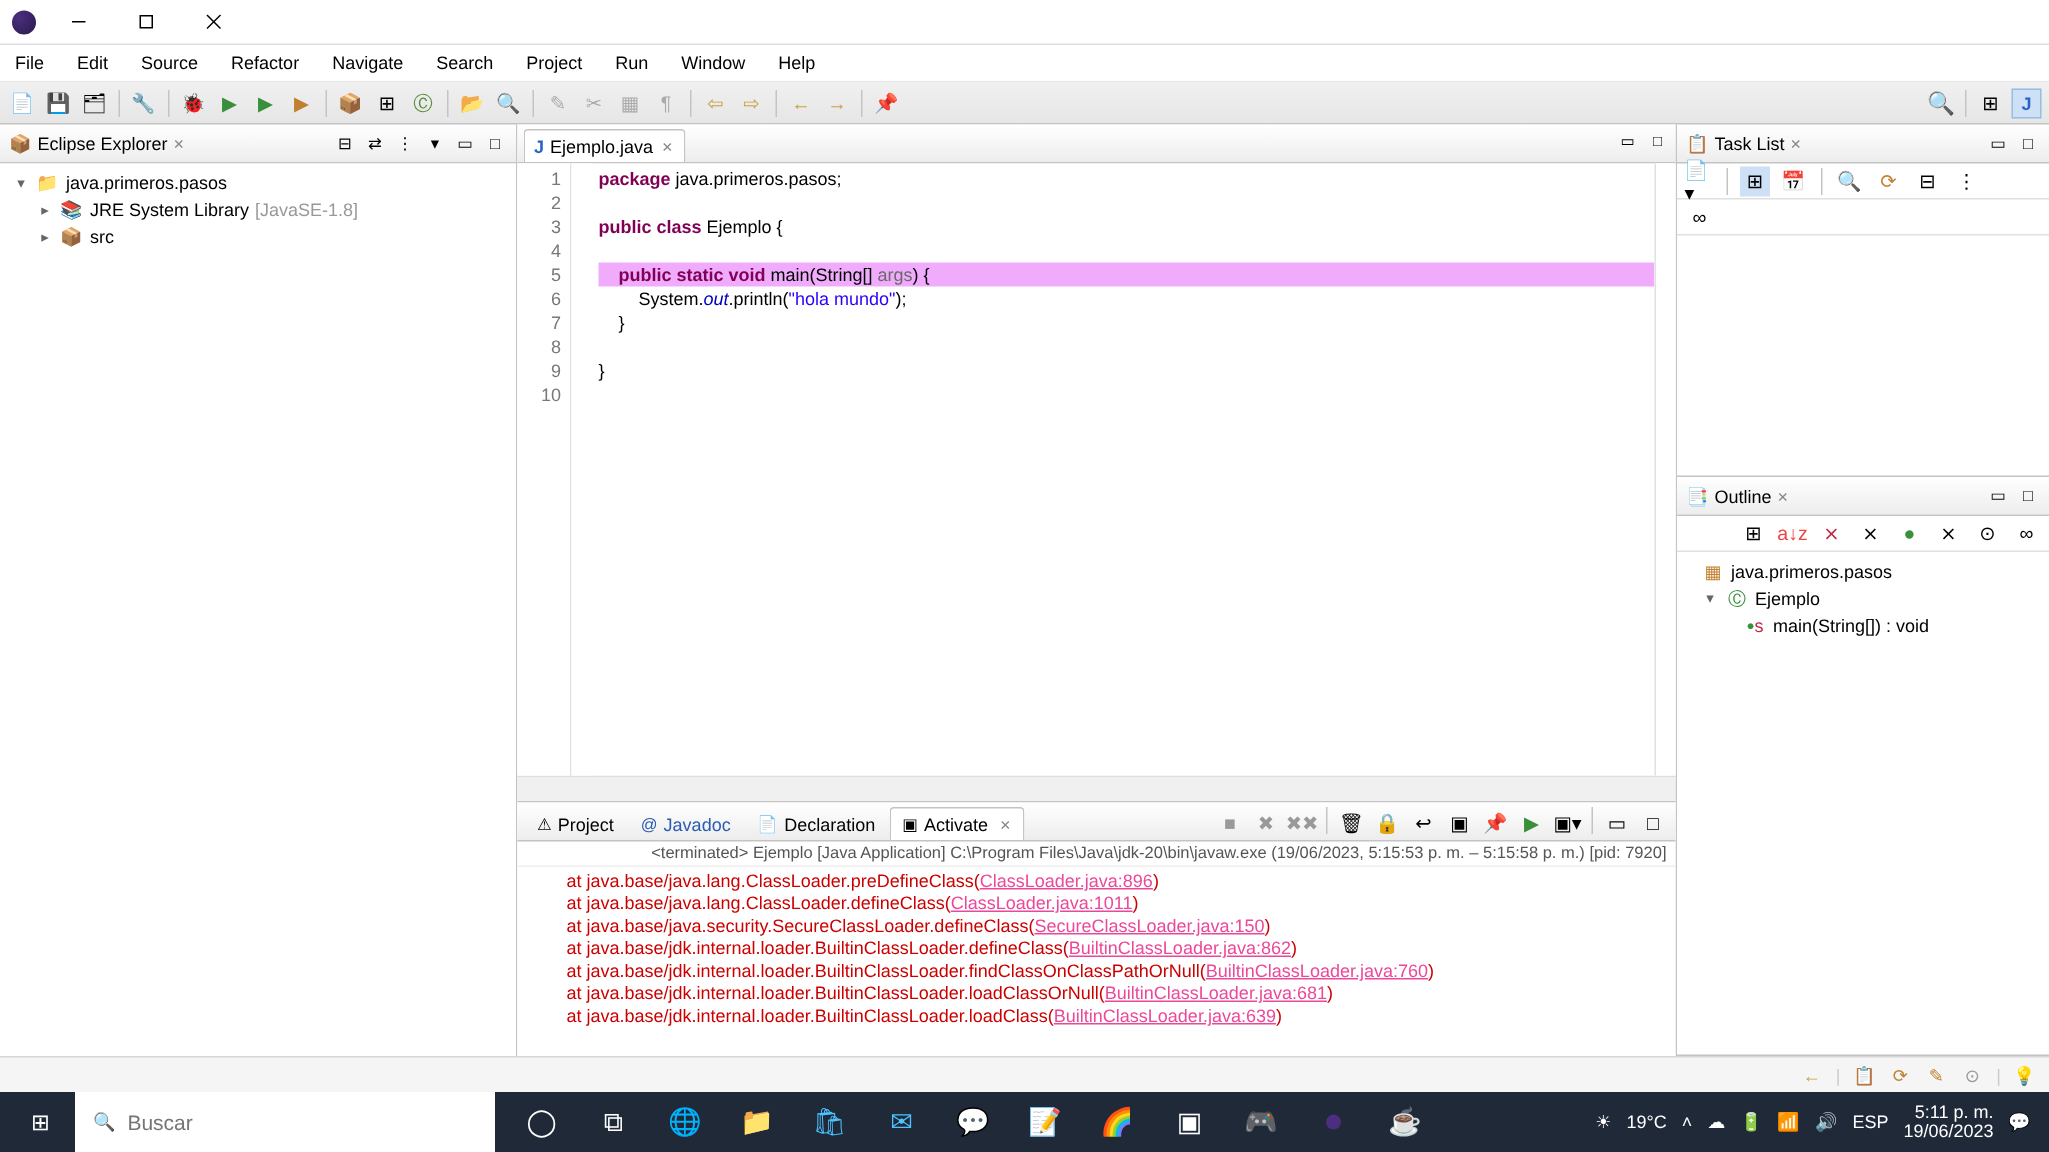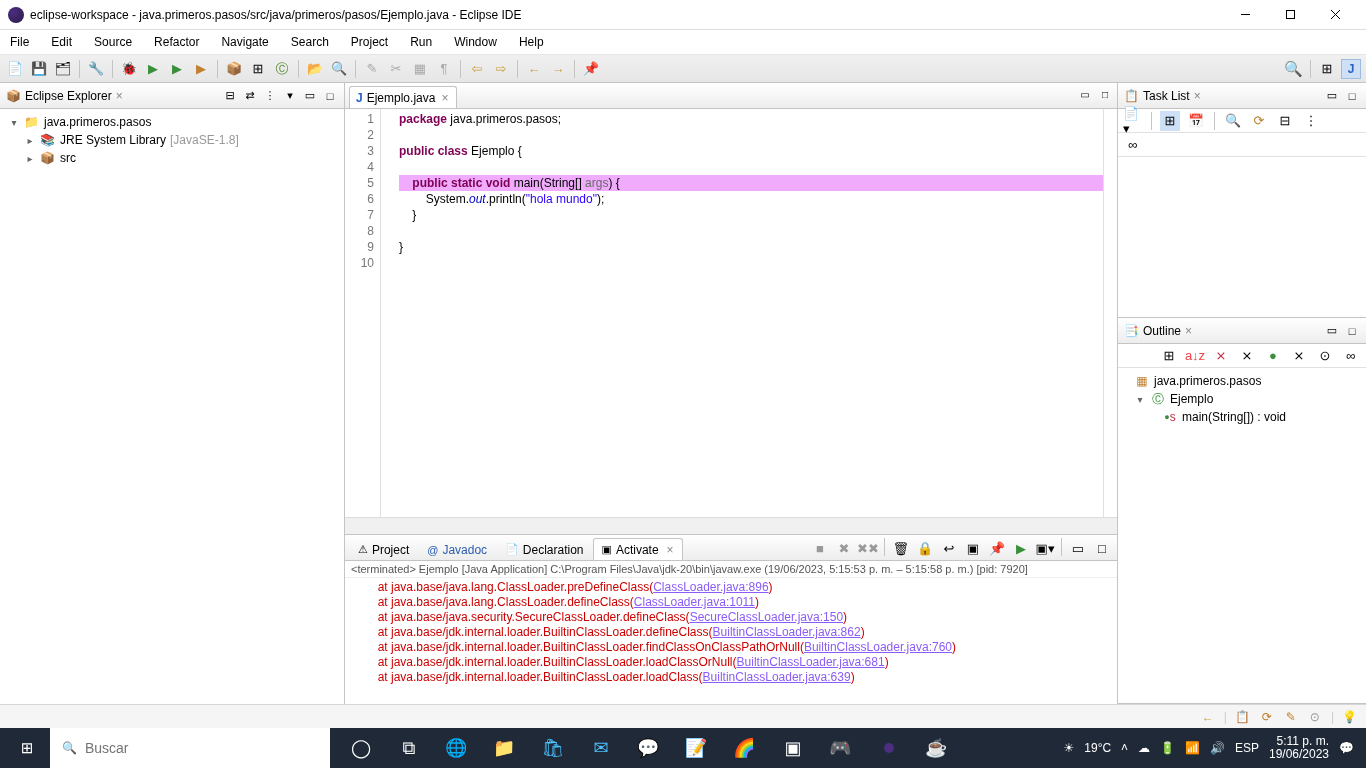--- a/index.html
+++ b/index.html
@@ -50,44 +50,43 @@
 .task-find { height:28px; display:flex; align-items:center; padding:0 4px; gap:6px; border-bottom:1px solid #e0e0e0; }
 .task-find input { width:85px; height:20px; border:1px solid #7a98c6; padding:0 4px; font-size:11px; }
 .task-link { color:#2a5db0; cursor:default; font-size:11px; }
 .task-body { flex:1; min-height:120px; }
 .outline-tree { padding:4px 0; }
 .bottom-area { height:170px; display:flex; flex-direction:column; border-top:1px solid #c4c4c4; background:#fff; }
 .bottom-tabs { height:26px; background:linear-gradient(#fff,#ededed); border-bottom:1px solid #c4c4c4; display:flex; align-items:flex-end; padding-left:4px; position:relative; }
 .bottom-tab { height:22px; border:1px solid transparent; border-bottom:none; display:flex; align-items:center; padding:0 8px; gap:4px; font-size:11px; cursor:default; }
 .bottom-tab.active { border-color:#c4c4c4; background:#fff; border-radius:3px 3px 0 0; }
 .console-toolbar { position:absolute; right:4px; top:3px; display:flex; gap:2px; }
-.console-header { padding:2px 6px; font-size:11px; color:#555; border-bottom:1px solid #eee; }
+.console-header { padding:2px 6px; font-size:11px; color:#555; border-bottom:1px solid #eee;text-align:right; }
 .console-body { flex:1; overflow:auto; font-family:Consolas,monospace; font-size:12px; line-height:15px; padding:2px 6px; white-space:pre; }
 .console-body .err { color:#cc0000; }
-.console-body .lnk { color:#8b5cf6; text-decoration:underline; }
+.console-body .lnk { color:#ec4899; text-decoration:underline; }
 .statusbar { height:24px; background:#f5f5f5; border-top:1px solid #d6d6d6; display:flex; align-items:center; justify-content:flex-end; padding:0 8px; gap:8px; }
 .sb-ico { width:16px; height:16px; display:inline-flex; align-items:center; justify-content:center; font-size:12px; }
 .taskbar { height:40px; background:#1f2937; display:flex; align-items:center; padding:0 4px; color:#fff; }
 .tb-start { width:46px; height:40px; display:flex; align-items:center; justify-content:center; font-size:15px; }
 .tb-search { flex:0 0 280px; height:40px; background:#fff; display:flex; align-items:center; padding:0 12px; gap:8px; color:#555; }
 .tb-search input { border:none; outline:none; flex:1; font-size:14px; background:transparent; }
 .tb-apps { display:flex; align-items:center; height:40px; gap:2px; margin-left:8px; }
 .tb-app { width:46px; height:40px; display:flex; align-items:center; justify-content:center; font-size:18px; cursor:default; }
 .tb-tray { margin-left:auto; display:flex; align-items:center; gap:10px; padding:0 8px; font-size:11px; }
 .tb-clock { text-align:right; line-height:13px; font-size:11px; }
 .purple-dot { width:10px; height:10px; border-radius:50%; background:#4b2e7f; display:inline-block; }
 .j-ico { font-size:10px; font-weight:bold; }
 .j-ico .j { color:#2a62c9; }
 </style>
 </head>
 <body>
 
 <div class="titlebar">
   <span class="eclipse-icon"></span>
-  <span class="titlebar-title">eclipse-workspace - java.primeros.pasos/src/java/primeros/pasos/Ejemplo.java - Eclipse IDE</span>
   <div class="win-controls">
     <div class="win-btn">
         <svg viewBox="0 0 11 11">
           <line x1="1" y1="5.5" x2="10" y2="5.5" stroke="#000" stroke-width="1"></line>
         </svg>
       </div>
     <div class="win-btn">
         <svg viewBox="0 0 11 11">
           <rect x="1.5" y="1.5" width="8" height="8" fill="none" stroke="#000" stroke-width="1"></rect>
         </svg>

